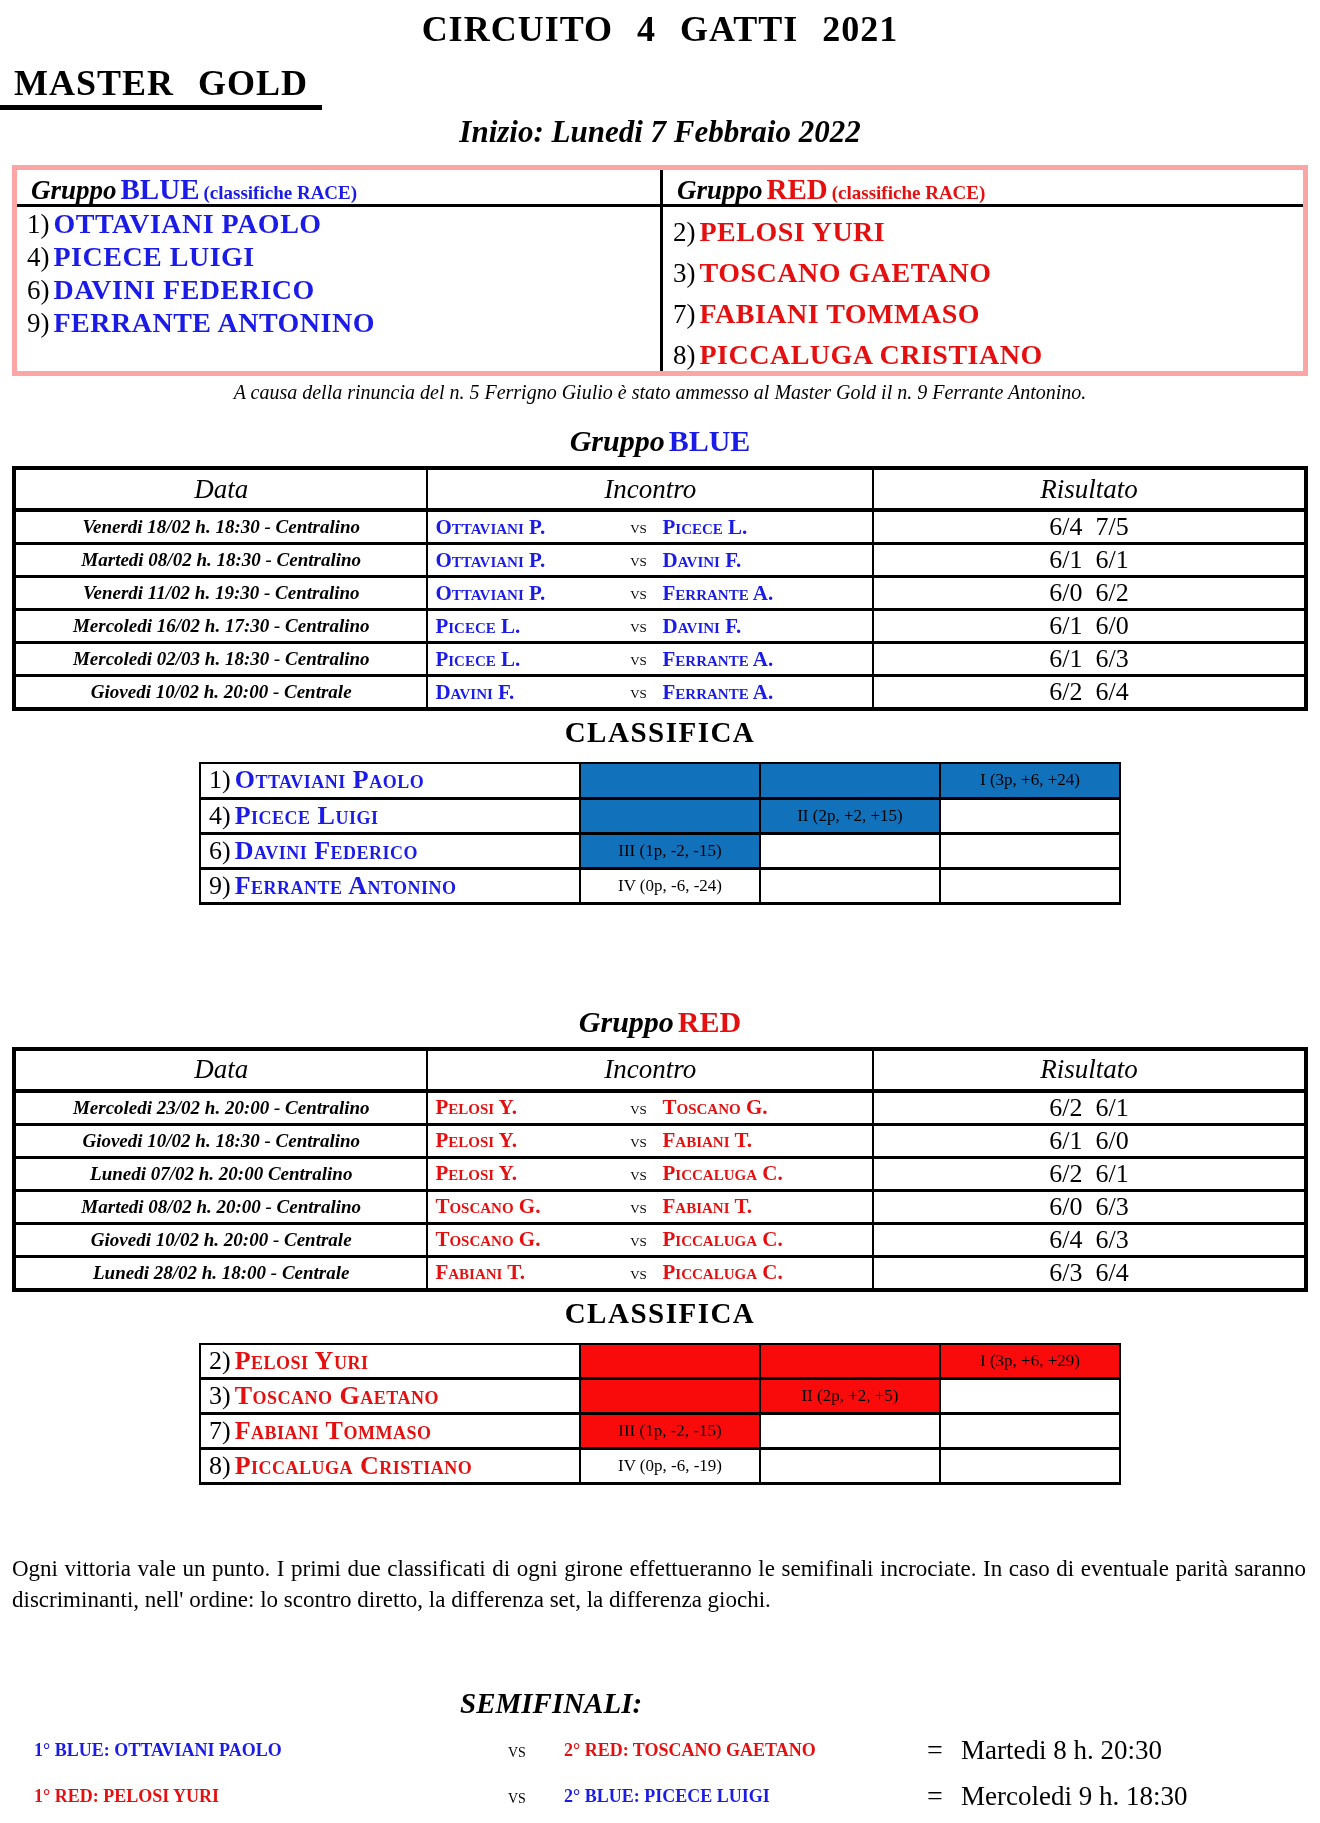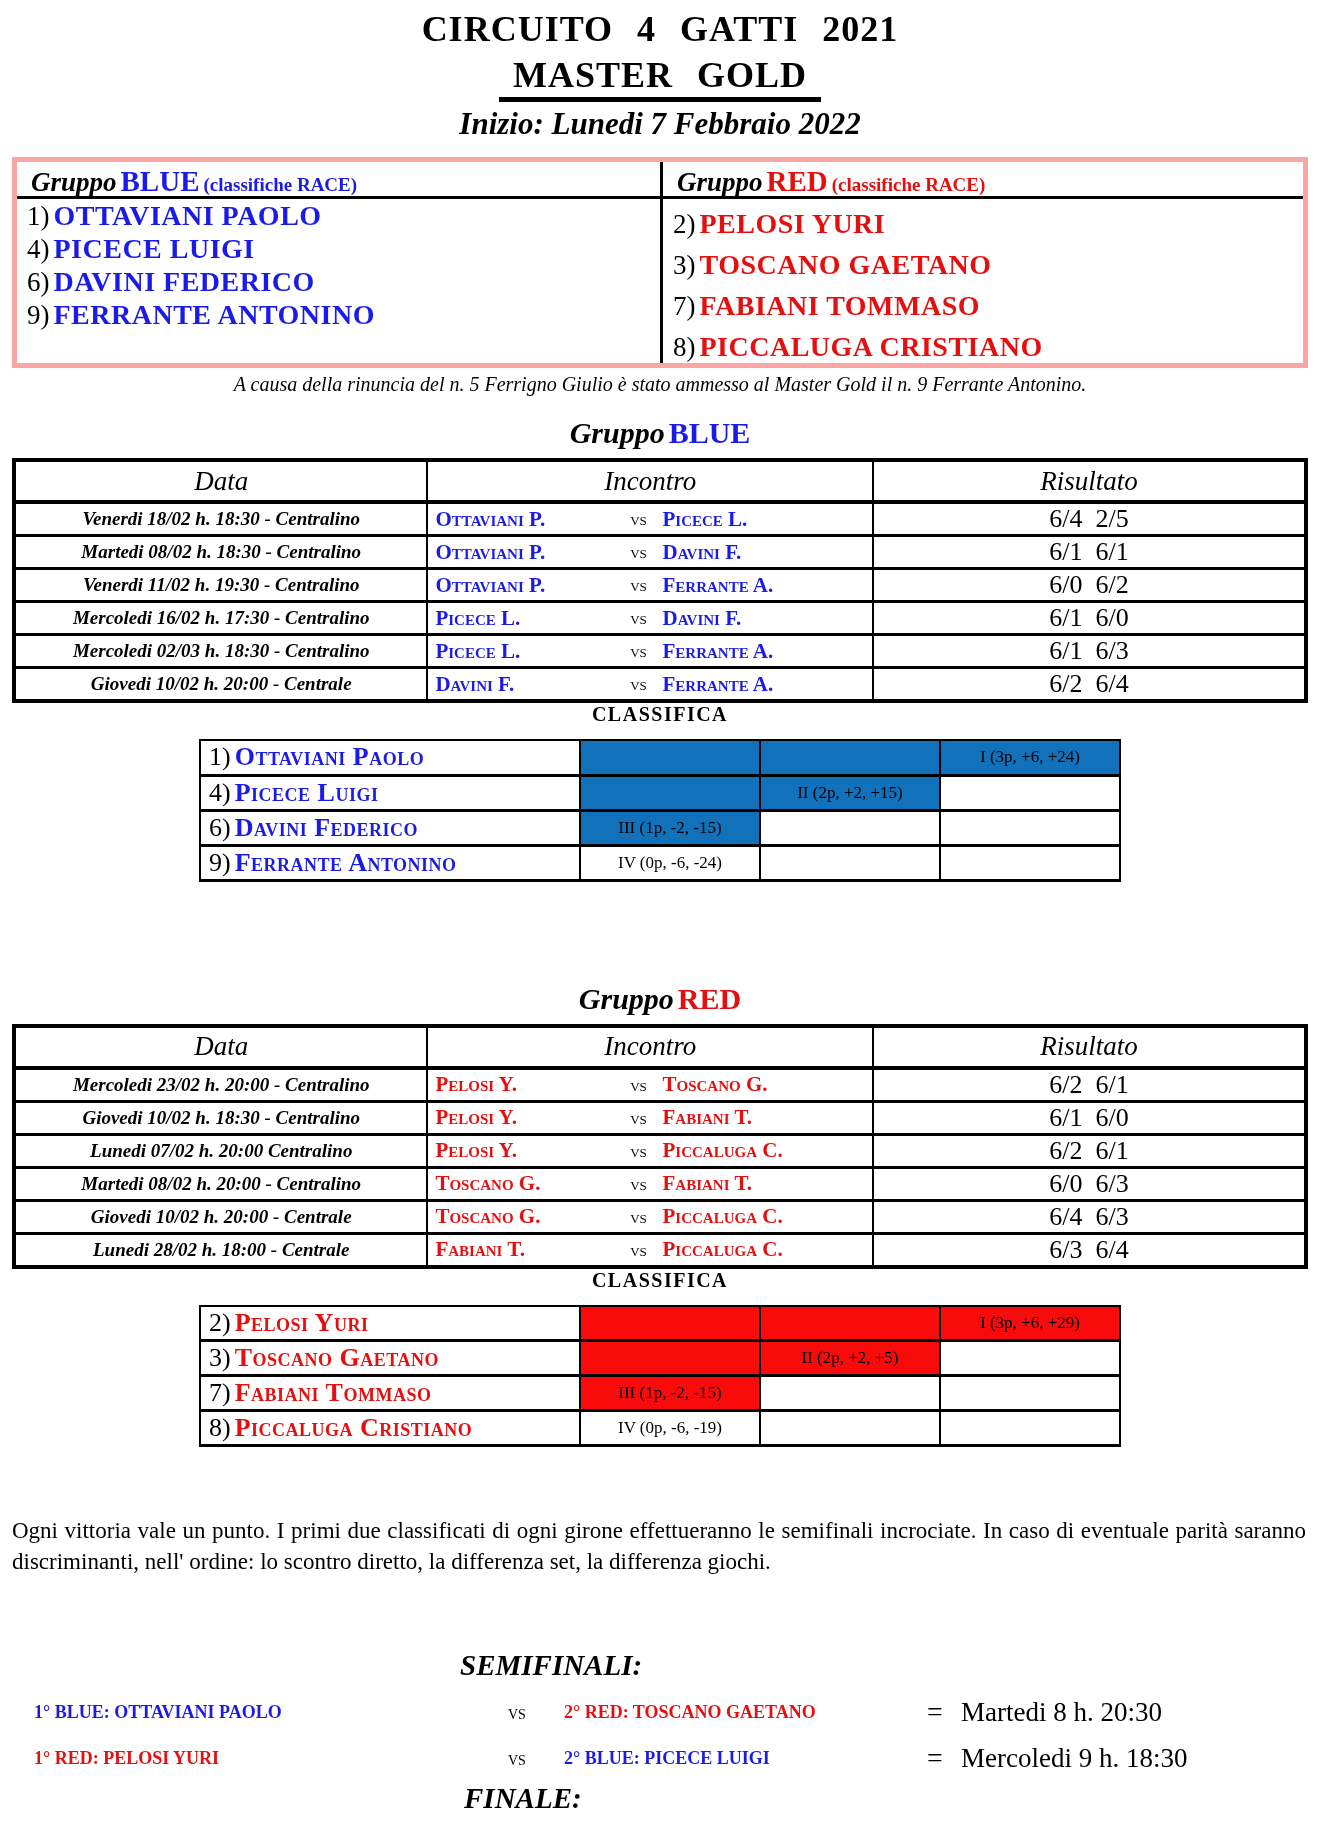--- a/index.html
+++ b/index.html
@@ -14,21 +14,21 @@
     width:1320px;height:1823px;overflow:hidden;
     font-family:"Liberation Serif","DejaVu Serif",serif;
     color:#000;
   }
   .sc{font-variant:small-caps;font-weight:bold;}
   .blue-t{color:var(--blue);}
   .red-t{color:var(--red);}
 
   
   .title{margin-top:8px;text-align:center;font-size:36px;font-weight:bold;word-spacing:14px;letter-spacing:1px;}
-  .subtitle-wrap{text-align:center;margin-top:4px;}
+  .subtitle-wrap{margin-top:12px;}
   .subtitle{display:inline-block;font-size:36px;font-weight:bold;word-spacing:14px;letter-spacing:1px;border-bottom:5px solid #000;padding:0 14px 1px 14px;}
   .start-line{margin-top:4px;text-align:center;font-size:31px;font-weight:bold;font-style:italic;}
 
   
   .groups-box{margin:15px 12px 0 12px;border:5px solid #fca5a5;display:grid;grid-template-columns:1fr 1fr;}
   .gb-col{display:flex;flex-direction:column;}
   .gb-col-right{border-left:3px solid #000;gap:8px;}
   .gb-head{border-bottom:3px solid #000;padding:3px 0 4px 14px;height:37px;white-space:nowrap;}
   .gb-prefix{font-size:27px;font-weight:bold;font-style:italic;}
   .gb-name{font-size:29px;font-weight:bold;}
@@ -56,21 +56,21 @@
   .col-res{width:33.5%;}
   .mt-row{height:32px;}
   .mt-date{font-size:19px;font-weight:bold;font-style:italic;text-align:center;white-space:nowrap;}
   .mt-inc-wrap{display:flex;align-items:center;padding-left:7px;}
   .mt-p{flex:0 0 41%;font-size:21px;white-space:nowrap;}
   .mt-vs{flex:0 0 11%;font-size:19px;text-align:center;font-weight:normal;}
   .mt-p2{flex:1;font-size:21px;white-space:nowrap;}
   .mt-res{font-size:26px;text-align:center;white-space:pre;}
 
   
-  .cls-title{text-align:center;font-size:20px;font-weight:bold;letter-spacing:1.5px;}
+  .cls-title{margin-top:5px;text-align:center;font-size:29px;font-weight:bold;letter-spacing:1.5px;}
   .cls-table{margin:13px auto 0 auto;border-collapse:collapse;table-layout:fixed;border:2px solid #000;}
   .cls-table td{border:2px solid #000;}
   .cls-row{height:35px;border-bottom:3px solid #000;}
   .cls-name{width:380px;padding-left:8px;white-space:nowrap;}
   .cls-num{font-size:26px;}
   .cls-pname{font-size:26px;letter-spacing:0.5px;}
   .cls-cell{width:180px;font-size:17px;text-align:center;white-space:nowrap;}
   .fb{background:var(--blue-fill);}
   .fr{background:var(--red-fill);}
 
@@ -138,21 +138,21 @@
     </tr>
     <tr class="mt-row">
       <td class="mt-date">Venerdi 18/02 h. 18:30 - Centralino</td>
       <td>
             <div class="mt-inc-wrap">
               <span class="mt-p sc blue-t">Ottaviani P.</span>
               <span class="mt-vs sc">vs</span>
               <span class="mt-p2 sc blue-t">Picece L.</span>
             </div>
           </td>
-      <td class="mt-res">6/4  2/5</td>
+      <td class="mt-res">6/4  7/5</td>
     </tr>
     <tr class="mt-row">
       <td class="mt-date">Martedi 08/02 h. 18:30 - Centralino</td>
       <td>
             <div class="mt-inc-wrap">
               <span class="mt-p sc blue-t">Ottaviani P.</span>
               <span class="mt-vs sc">vs</span>
               <span class="mt-p2 sc blue-t">Davini F.</span>
             </div>
           </td>

